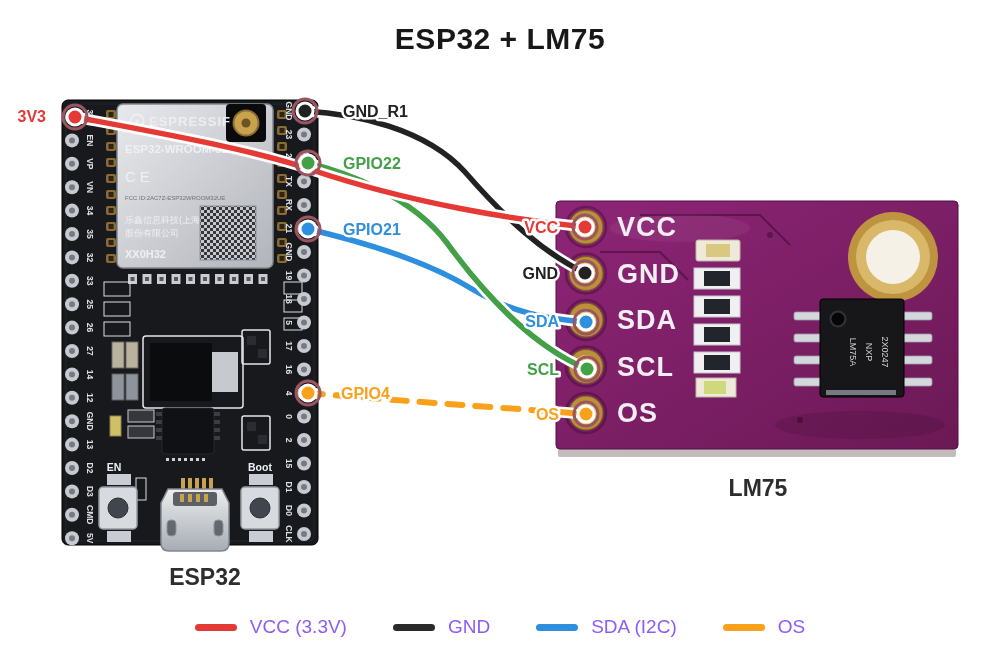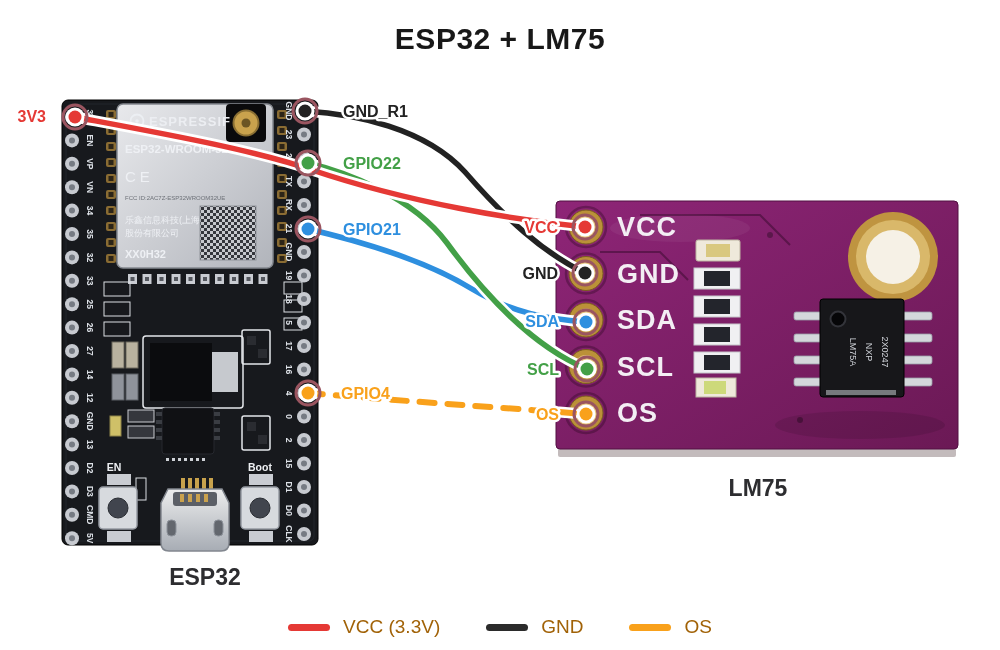--- a/index.html
+++ b/index.html
@@ -18,21 +18,21 @@
   .mce{font-size:15px;fill:#eef0f4;letter-spacing:4px;}
   .mfcc{font-size:6px;fill:#6d7178;}
   .mcn{font-size:9px;fill:#eef0f4;}
   .mcode{font-size:11px;font-weight:bold;fill:#eef0f4;}
   .btnlabel{font-size:10.5px;font-weight:bold;fill:#eef0f3;}
   .chiptxt{font-size:9px;fill:#cfd2d8;}
   #legend{position:absolute;left:0;right:0;bottom:12px;display:flex;
           justify-content:center;align-items:center;gap:46px;}
   .leg-item{display:flex;align-items:center;gap:13px;}
   .swatch{width:42px;height:7px;border-radius:4px;display:inline-block;}
-  .leg-label{font-size:19px;color:#a16207;}
+  .leg-label{font-size:19px;color:#8b5cf6;}
 </style>
 </head>
 <body>
 
 <div class="stage">
   <h1 class="title">ESP32 + LM75</h1>
 
   <svg id="diagram" width="1000" height="600" viewBox="0 0 1000 600">
     <defs>
       <linearGradient id="mgrad" x1="0" y1="0" x2="1" y2="1">
@@ -487,17 +487,21 @@
   <div id="legend">
       <div class="leg-item">
         <span class="swatch" style="background: rgb(229, 57, 53);"></span>
         <span class="leg-label">VCC (3.3V)</span>
       </div>
       <div class="leg-item">
         <span class="swatch" style="background: rgb(43, 43, 43);"></span>
         <span class="leg-label">GND</span>
       </div>
       <div class="leg-item">
+        <span class="swatch" style="background: rgb(46, 143, 223);"></span>
+        <span class="leg-label">SDA (I2C)</span>
+      </div>
+      <div class="leg-item">
         <span class="swatch" style="background: rgb(249, 161, 27);"></span>
         <span class="leg-label">OS</span>
       </div>
     </div>
 </div>
 
 </body></html>

